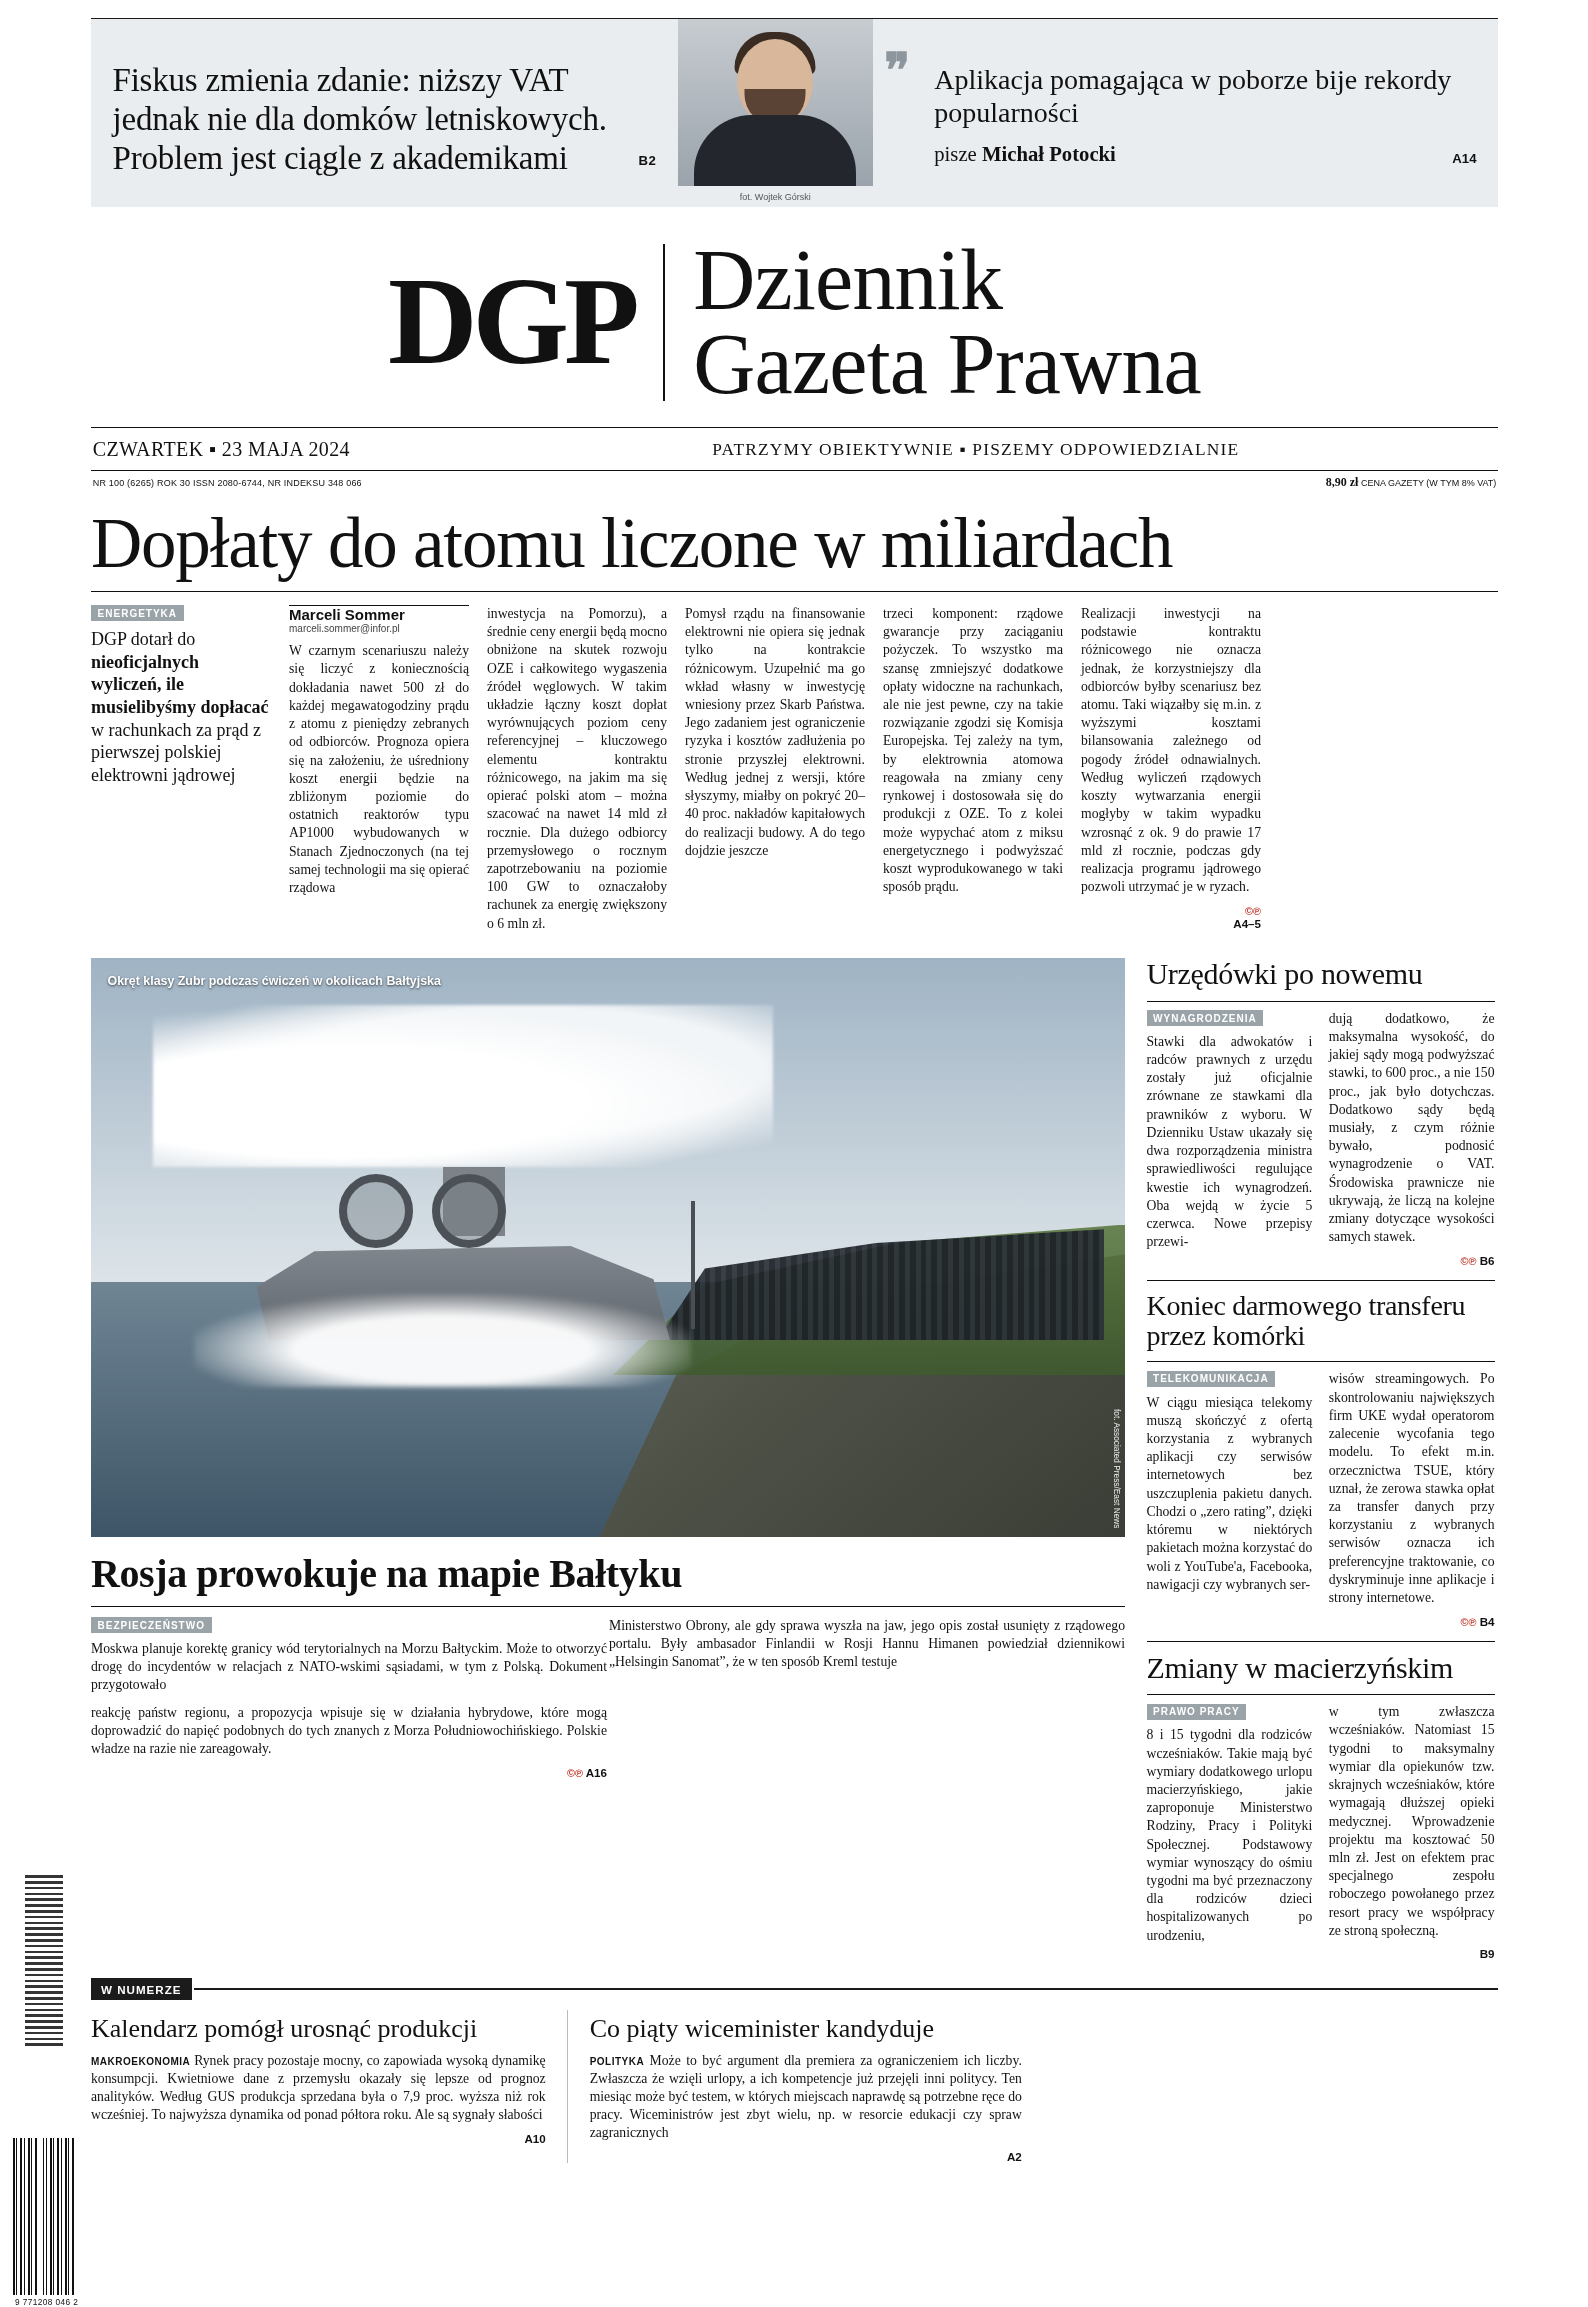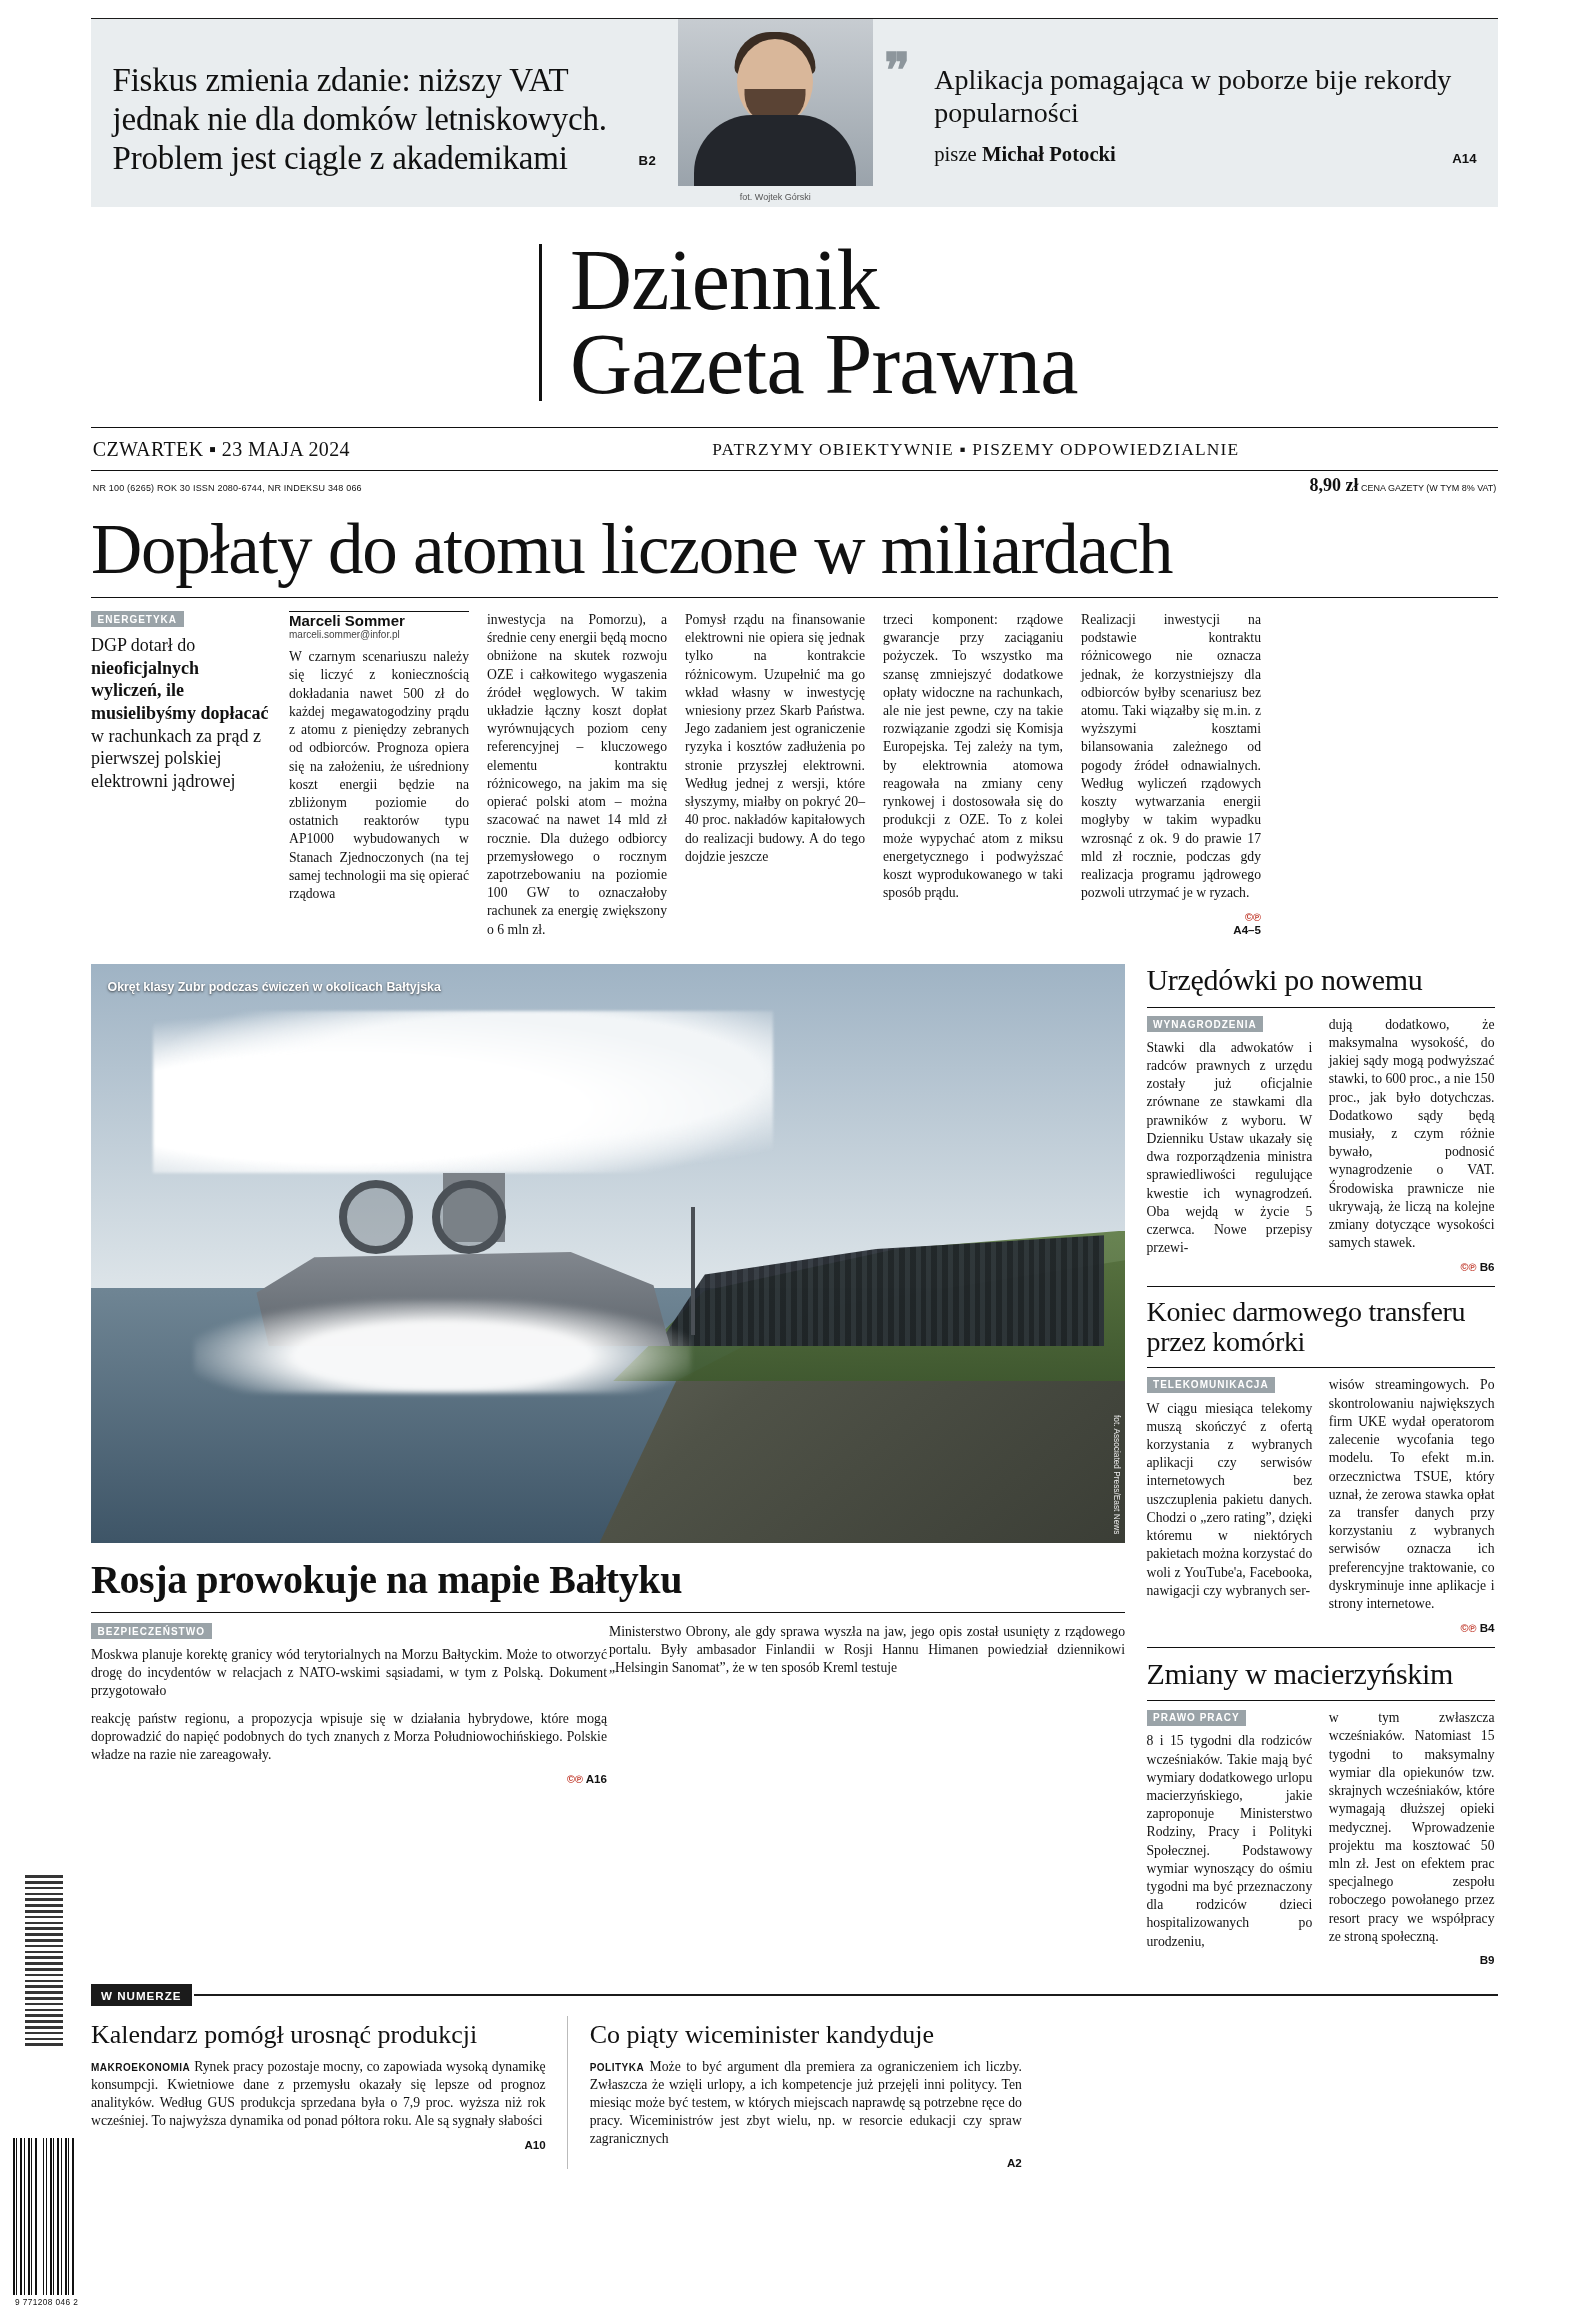--- a/index.html
+++ b/index.html
@@ -113,21 +113,21 @@
   }
   .mast-rule2 { height:0.8px; background:#111; }
   .mast-meta {
     display:flex; align-items:baseline; justify-content:space-between;
     padding:5px 1.7px 0 1.7px;
   }
   .issue {
     font-family:"Liberation Sans", sans-serif; font-size:9px; letter-spacing:0.2px; color:#111;
   }
   .price { font-family:"Liberation Sans", sans-serif; font-size:9px; }
-  .price b { font-size:18px; font-family:"Liberation Serif", serif; }
+  .price b { font-size:12px; font-family:"Liberation Serif", serif; }
 
   
   .lead-title {
     font-size:71px; font-weight:400; letter-spacing:-1.2px;
     margin:18px 0 11.6px 0; line-height:1;
   }
   .rule-thin { height:0.8px; background:#111; }
 
   
   .lead-cols {
@@ -292,20 +292,21 @@
       <div class="byline-row">
         <div class="byline">
           <span>pisze </span><b>Michał Potocki</b>
         </div>
         <div class="byline-page">A14</div>
       </div>
     </div>
   </div>
 
   <div class="masthead">
+    <div class="dgp">DGP</div>
     <div class="mast-div"></div>
     <div class="mast-name">
       <div>Dziennik</div>
       <div>Gazeta Prawna</div>
     </div>
   </div>
 
   <div class="mast-rule"></div>
   <div class="mast-info">
     <div class="mast-date">CZWARTEK  ▪  23 MAJA 2024</div>

